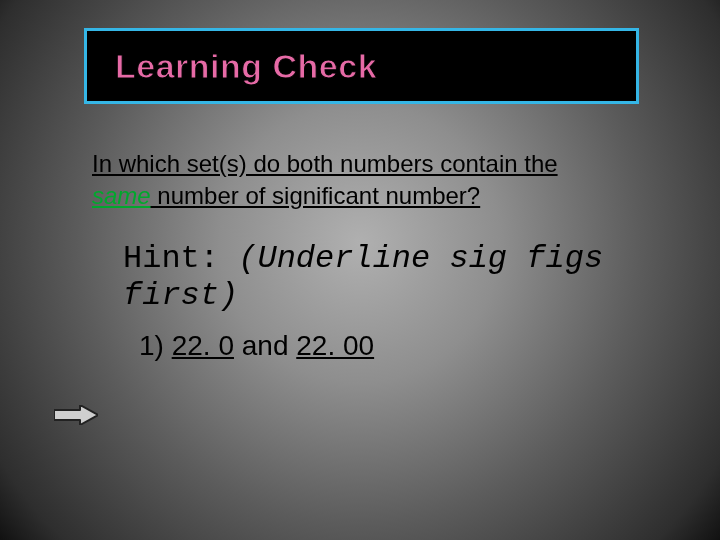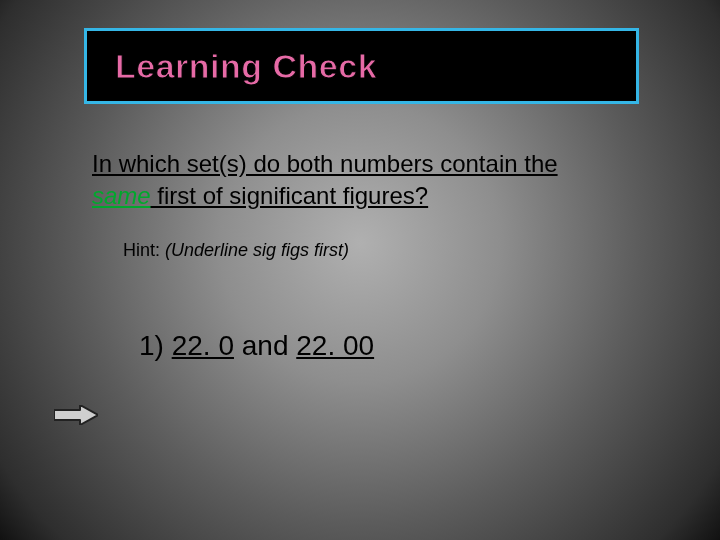--- a/index.html
+++ b/index.html
@@ -51,21 +51,22 @@
     color: #00a82d;
     font-style: italic;
     text-decoration: underline;
     margin-top: 12px;
   }
   .hint {
     position: absolute;
     left: 123px;
     top: 240px;
     color: #000;
-    font-size: 18px;
+    font-size: 32px;
+    font-family: Liberation Mono, monospace;
   }
   .hint .hint-paren {
     font-style: italic;
   }
   .options {
     position: absolute;
     left: 139px;
     top: 290px;
     color: #000;
     font-size: 28px;
@@ -88,21 +89,21 @@
 <body>
 
 <div class="slide">
 
   <div class="title-box">
     <span class="title-text">Learning Check</span>
   </div>
 
   <div class="question">
     <span>In which set(s) do both numbers contain the</span><br>
-    <span class="q-same">same</span><span> first of significant figures?</span>
+    <span class="q-same">same</span><span> number of significant number?</span>
   </div>
 
   <div class="hint">
     <span>Hint: </span><span class="hint-paren">(Underline sig figs first)</span>
   </div>
 
   <div class="options">
     <div class="opt">
       <span>1)  </span><span class="u">22. 0</span><span>  and </span><span class="u">22. 00</span>
     </div>

